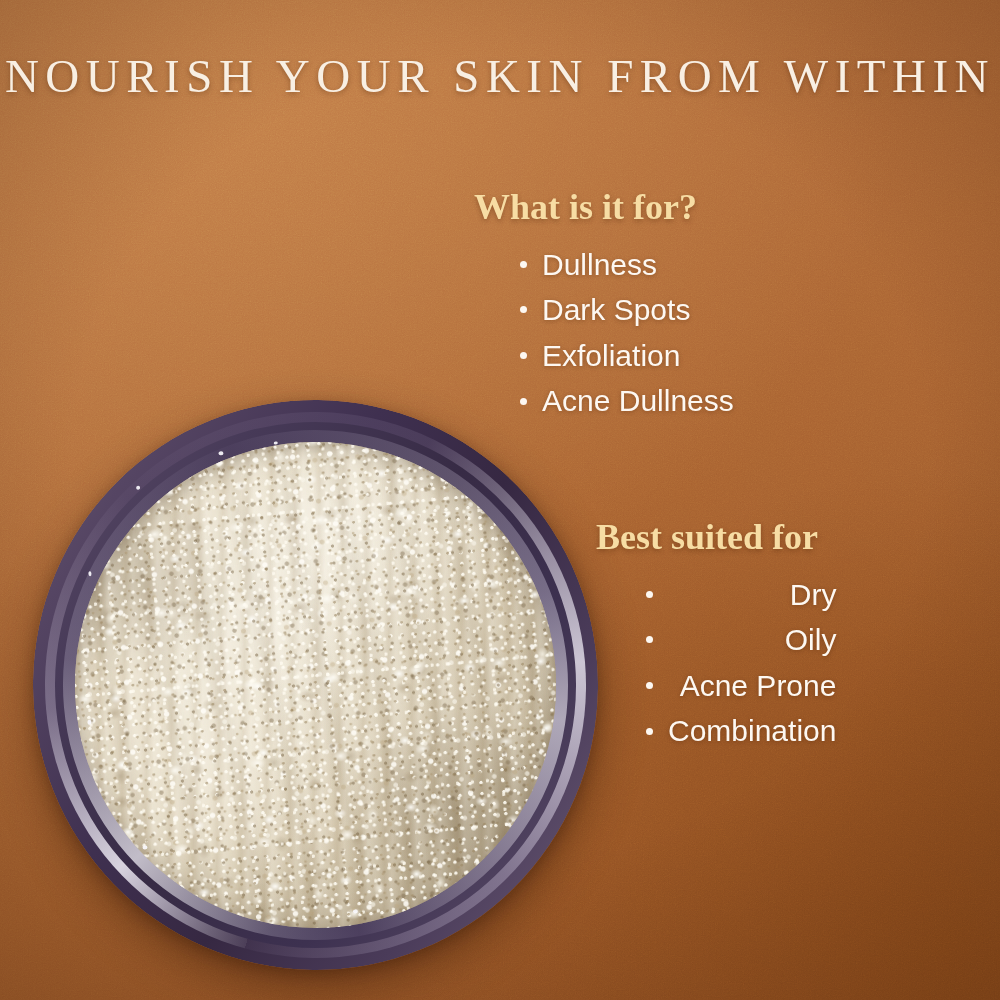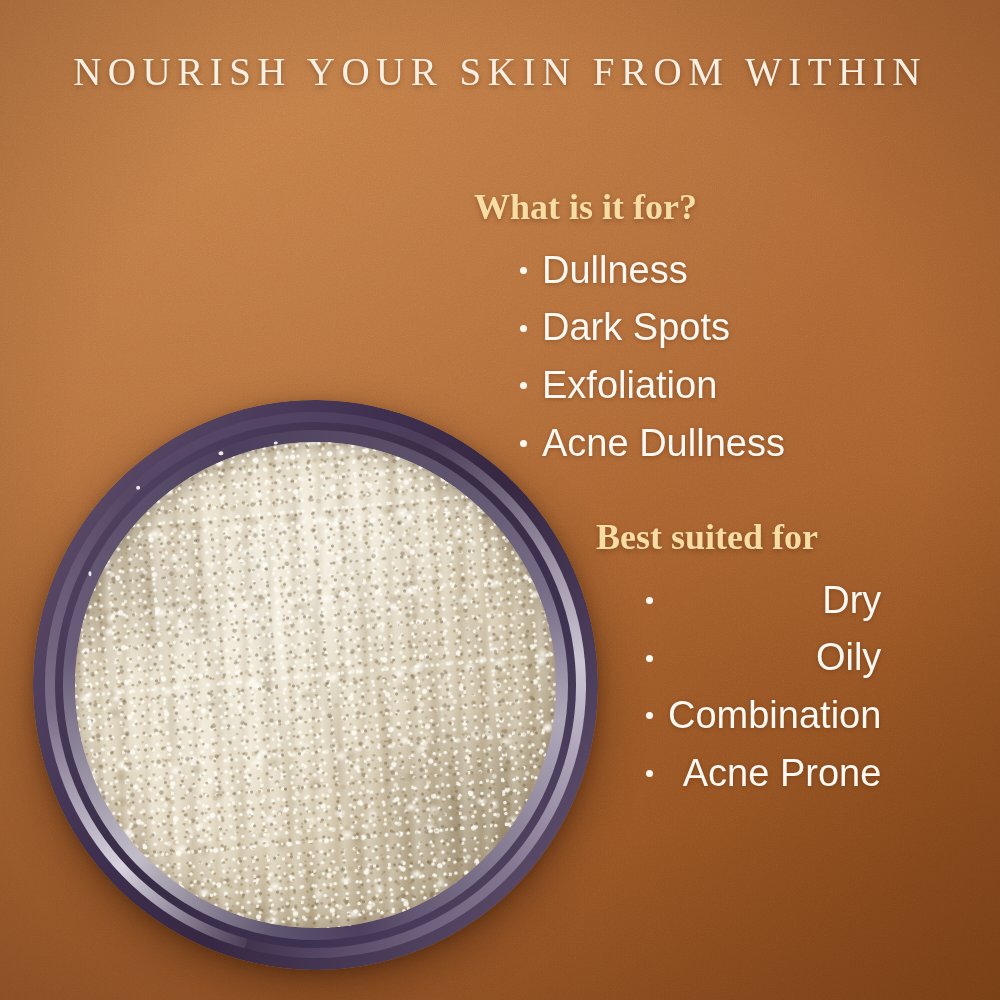--- a/index.html
+++ b/index.html
@@ -36,21 +36,21 @@
     background:radial-gradient(ellipse 820px 760px at 50% 46%, rgba(0,0,0,0) 52%, rgba(60,26,5,0.30) 100%);
   }
 
   
   .headline {
     position:absolute;
     top:52px; left:0; width:1000px;
     text-align:center;
     font-family:"Liberation Serif", "DejaVu Serif", serif;
     font-weight:400;
-    font-size:39px;
+    font-size:47px;
     line-height:1.05;
     letter-spacing:6.5px;
     color:#f8efe3;
     text-shadow:0 2px 5px rgba(70,30,6,.35);
     white-space:nowrap;
   }
 
   
   .block { position:absolute; }
 
@@ -63,21 +63,21 @@
     text-shadow:0 2px 5px rgba(70,30,6,.35);
     white-space:nowrap;
   }
 
   .block-list { list-style:none; margin-top:14px; }
 
   .block-list li {
     position:relative;
     font-family:"Liberation Sans", sans-serif;
     font-weight:400;
-    font-size:38px;
+    font-size:30px;
     line-height:1.52;
     color:#fdf8f2;
     padding-left:26px;
     white-space:nowrap;
     text-shadow:0 1px 4px rgba(70,30,6,.35);
   }
   .block-list li .bullet {
     position:absolute;
     left:4px; top:50%;
     width:7px; height:7px;
@@ -292,22 +292,22 @@
       <li>
         <span class="bullet"></span>
         <span>Dry</span>
       </li>
       <li>
         <span class="bullet"></span>
         <span>Oily</span>
       </li>
       <li>
         <span class="bullet"></span>
+        <span>Acne Prone</span>
+      </li>
+      <li>
+        <span class="bullet"></span>
         <span>Combination</span>
-      </li>
-      <li>
-        <span class="bullet"></span>
-        <span>Acne Prone</span>
       </li>
     </ul>
   </div>
 
 </div>
 
 </body></html>

